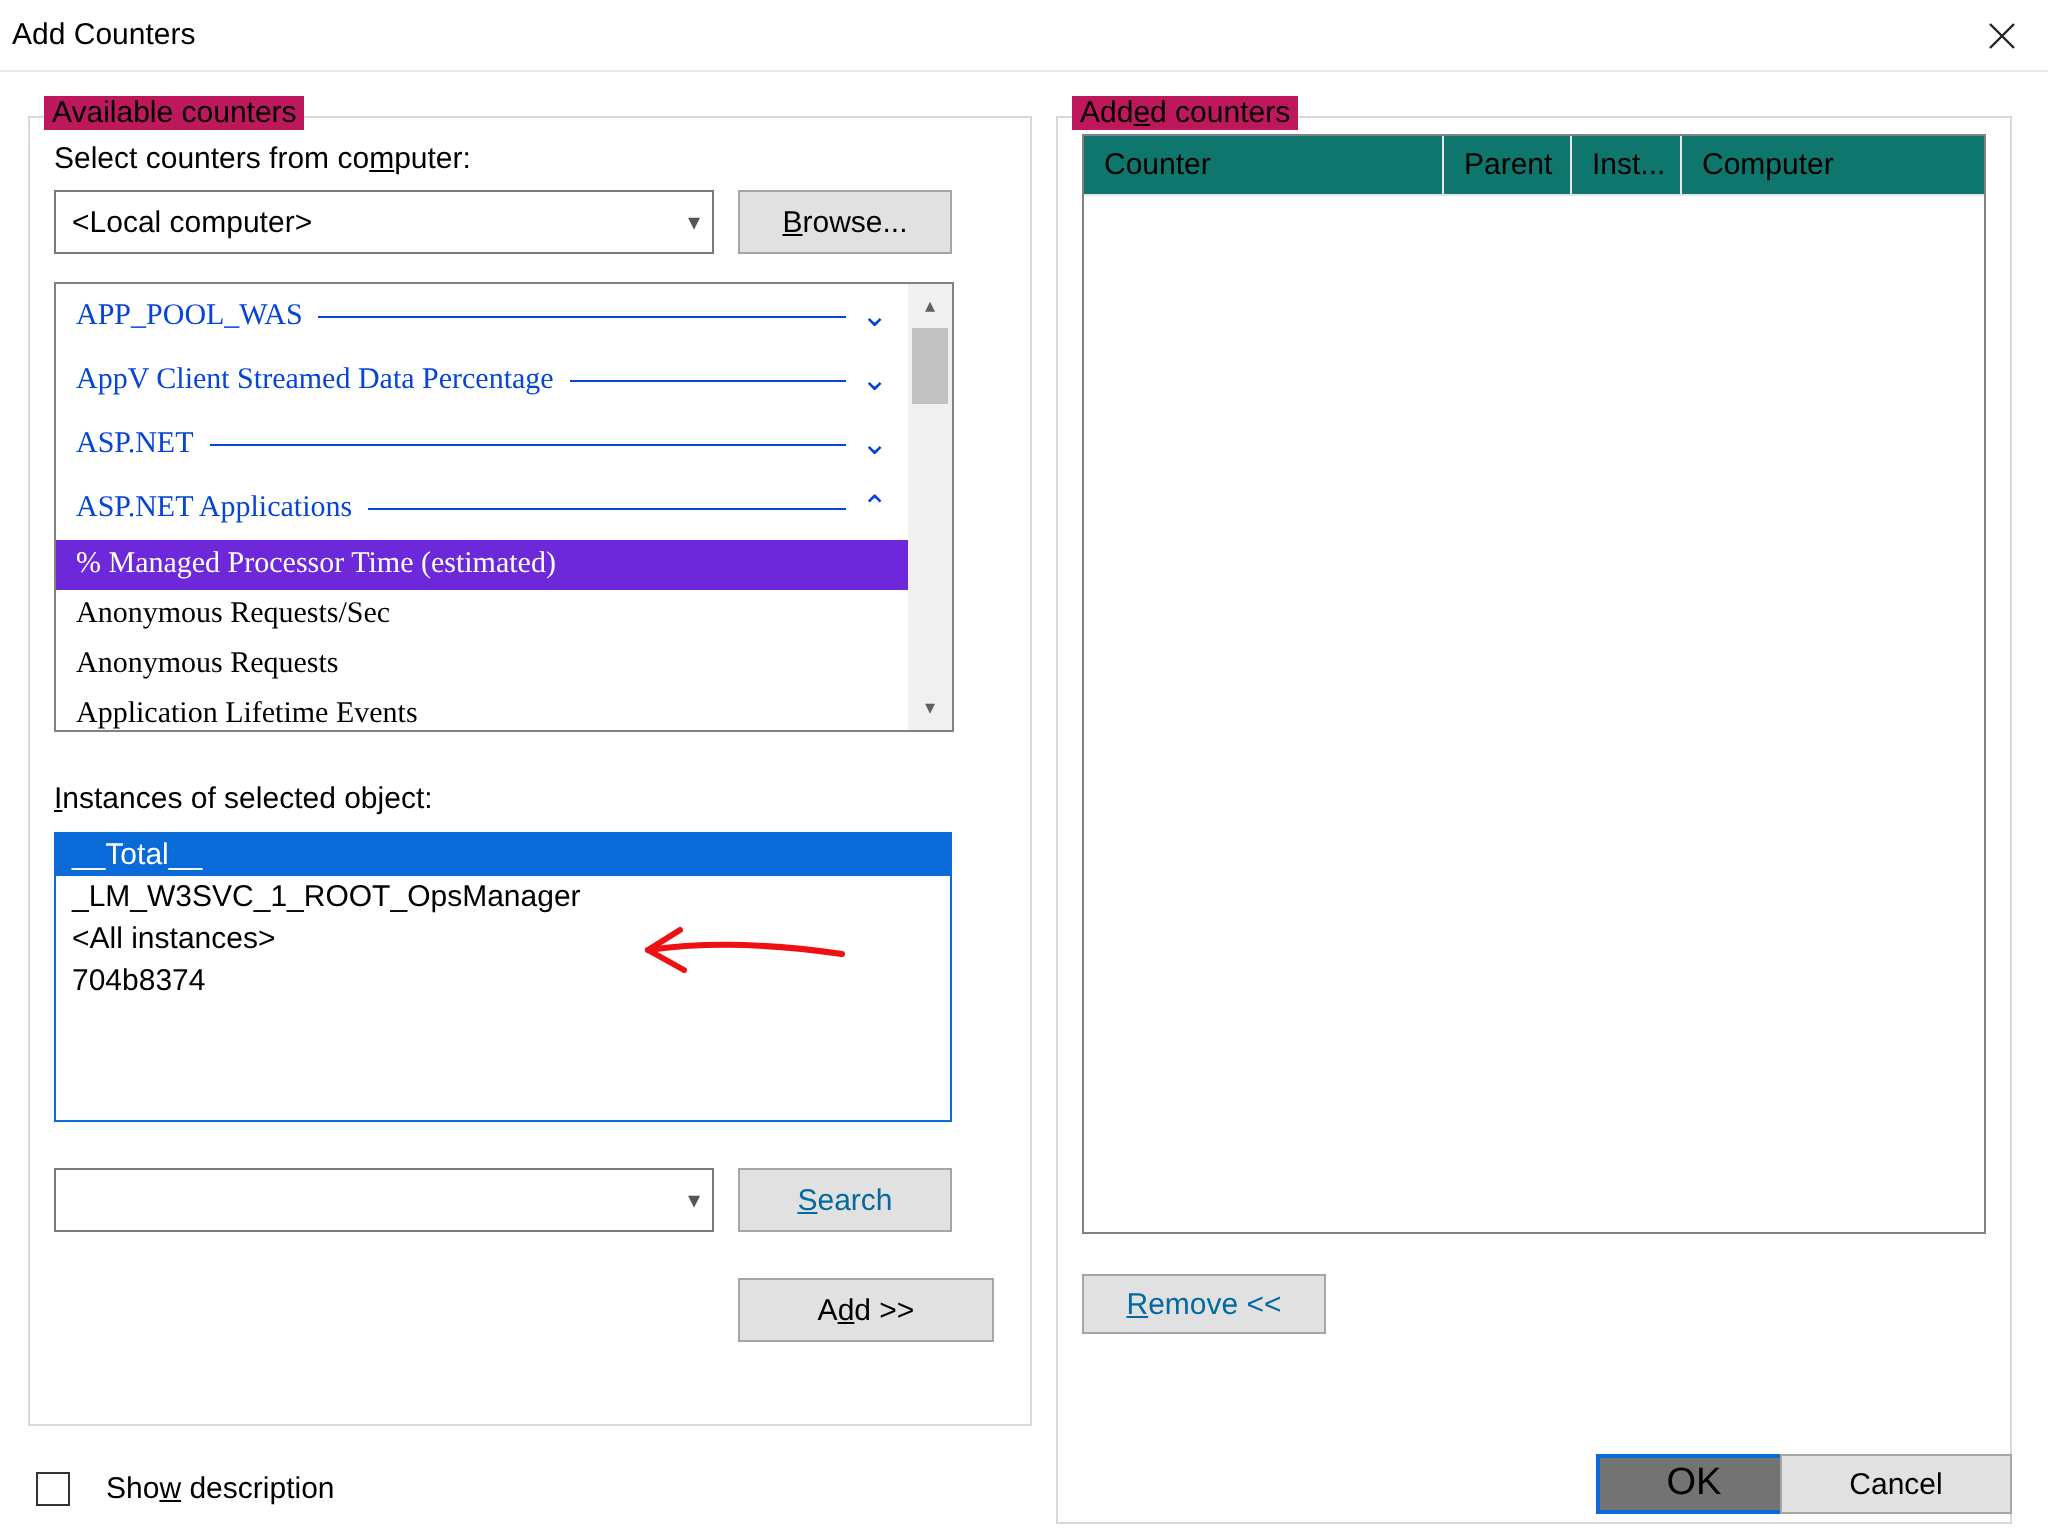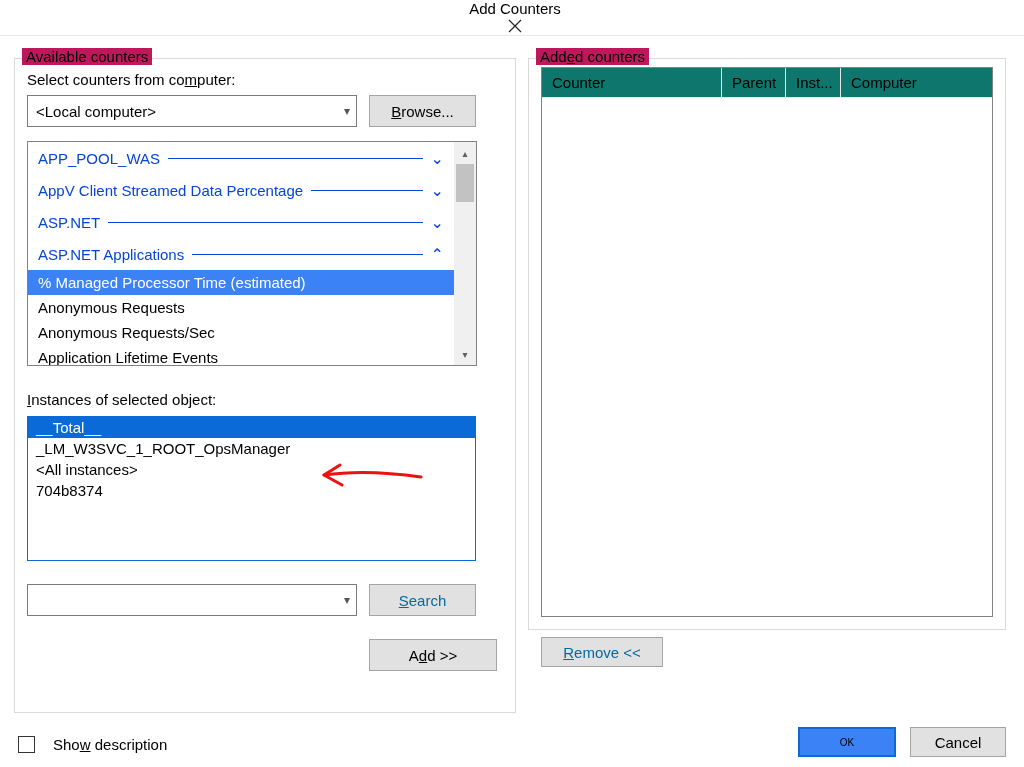--- a/index.html
+++ b/index.html
@@ -10,39 +10,38 @@
     font-size: 14px;
     background: #fff;
     color: #000;
     overflow: hidden;
   }
   .window { width: 1024px; height: 767px; position: relative; }
   .titlebar {
     height: 36px; display: flex; align-items: center;
     padding: 0 0 0 6px; border-bottom: 1px solid #e8e8e8;
     justify-content: space-between;
-    flex-direction: column;
   }
   .title { font-size: 15px; }
   .close-btn {
     width: 46px; height: 36px; display: flex; align-items: center; justify-content: center;
     font-size: 18px; font-family: Arial, sans-serif;
   }
   .close-btn svg { stroke: #222; }
   .body-area { position: relative; padding: 10px 14px 0 14px; height: 681px; }
 
   .groupbox {
     position: absolute; border: 1px solid #d9d9d9;
   }
   .groupbox-label {
     position: absolute; top: -11px; left: 7px;
     background: #be185d; padding: 0 4px; font-size: 15px;
   }
   .left-group  { left: 14px;  top: 22px; width: 502px; height: 655px; }
-  .right-group { left: 528px; top: 22px; width: 478px; height: 572px; }
+  .right-group { left: 528px; top: 22px; width: 478px; height: 704px; }
   .underline { text-decoration: underline; }
   .select-comp-label { position: absolute; left: 12px; top: 12px; font-size: 15px; }
 
   .combo {
     position: absolute; height: 32px; border: 1px solid #7a7a7a;
     background: #fff; display: flex; align-items: center;
     padding: 0 8px; font-size: 15px;
   }
   .combo-arrow {
     position: absolute; right: 6px; top: 50%; transform: translateY(-50%);
@@ -55,21 +54,21 @@
     background: #e1e1e1; display: flex; align-items: center; justify-content: center;
     font-size: 15px; padding: 0 4px;
   }
   .btn.disabled { color: #0369a1; }
   .browse-btn { left: 354px; top: 36px; width: 107px; }
 
   .counters-list {
     position: absolute; left: 12px; top: 82px; width: 450px; height: 225px;
     border: 1px solid #828282; background: #fff; overflow: hidden;
   }
-  .counters-inner { position: absolute; left: 0; top: 0; right: 22px; bottom: 0; }
+  .counters-inner { position: absolute; left: 0; top: 0; right: 22px; bottom: 0; font-family: Liberation Serif, serif; }
   .scroll-track {
     position: absolute; right: 0; top: 0; width: 22px; height: 100%;
     background: #f0f0f0;
   }
   .scroll-up, .scroll-down {
     position: absolute; left: 0; width: 22px; height: 22px;
     display: flex; align-items: center; justify-content: center;
     font-size: 10px; color: #606060;
   }
   .scroll-up { top: 0; }
@@ -81,21 +80,21 @@
   .cat-row {
     height: 32px; display: flex; align-items: center; padding: 0 10px;
     color: #0645d8; font-size: 15px; position: relative;
   }
   .cat-rule { flex: 1; border-top: 1px solid #0645d8; margin: 0 8px 0 8px; }
   .cat-arrow { font-size: 16px; color: #0645d8; }
   .item-row {
     height: 25px; display: flex; align-items: center; padding: 0 10px;
     font-size: 15px;
   }
-  .item-row.selected { background: #3b82f6; color: #fff; }
+  .item-row.selected { background: #6d28d9; color: #fff; }
 
   .instances-label { position: absolute; left: 12px; top: 332px; font-size: 15px; }
   .instances-list {
     position: absolute; left: 12px; top: 357px; width: 449px; height: 145px;
     border: 1px solid #0a6ad8; background: #fff;
   }
   .inst-row {
     height: 21px; display: flex; align-items: center; padding: 0 8px;
     font-size: 15px;
   }
@@ -126,25 +125,25 @@
   
   .show-desc {
     position: absolute; left: 18px; bottom: 14px;
     display: flex; align-items: center; font-size: 15px; gap: 18px;
   }
   .chk {
     width: 17px; height: 17px; border: 1px solid #333; background: #fff;
   }
   .ok-btn {
     position: absolute; right: 128px; bottom: 10px; width: 98px; height: 30px;
-    border: 2px solid #0a6ad8; background: #3b82f6;
-    display: flex; align-items: center; justify-content: center; font-size: 10px;
+    border: 2px solid #0a6ad8; background: #737373;
+    display: flex; align-items: center; justify-content: center; font-size: 19px;
   }
   .cancel-btn {
-    position: absolute; right: 18px; bottom: 10px; width: 96px; height: 30px;
+    position: absolute; right: 18px; bottom: 10px; width: 116px; height: 30px;
     border: 1px solid #a5a5a5; background: #e1e1e1;
     display: flex; align-items: center; justify-content: center; font-size: 15px;
   }
 
   .arrow-annotation {
     position: absolute; pointer-events: none;
   }
 </style>
 </head>
 <body>
@@ -197,24 +196,24 @@
           </div>
           <div class="cat-row">
             <span>ASP.NET Applications</span>
             <span class="cat-rule"></span>
             <span class="cat-arrow">⌃</span>
           </div>
           <div class="item-row selected">
             <span>% Managed Processor Time (estimated)</span>
           </div>
           <div class="item-row">
+            <span>Anonymous Requests/Sec</span>
+          </div>
+          <div class="item-row">
             <span>Anonymous Requests</span>
-          </div>
-          <div class="item-row">
-            <span>Anonymous Requests/Sec</span>
           </div>
           <div class="item-row">
             <span>Application Lifetime Events</span>
           </div>
         </div>
         <div class="scroll-track">
           <div class="scroll-up">▴</div>
           <div class="scroll-thumb" style="top:22px;height:38px"></div>
           <div class="scroll-down">▾</div>
         </div>

